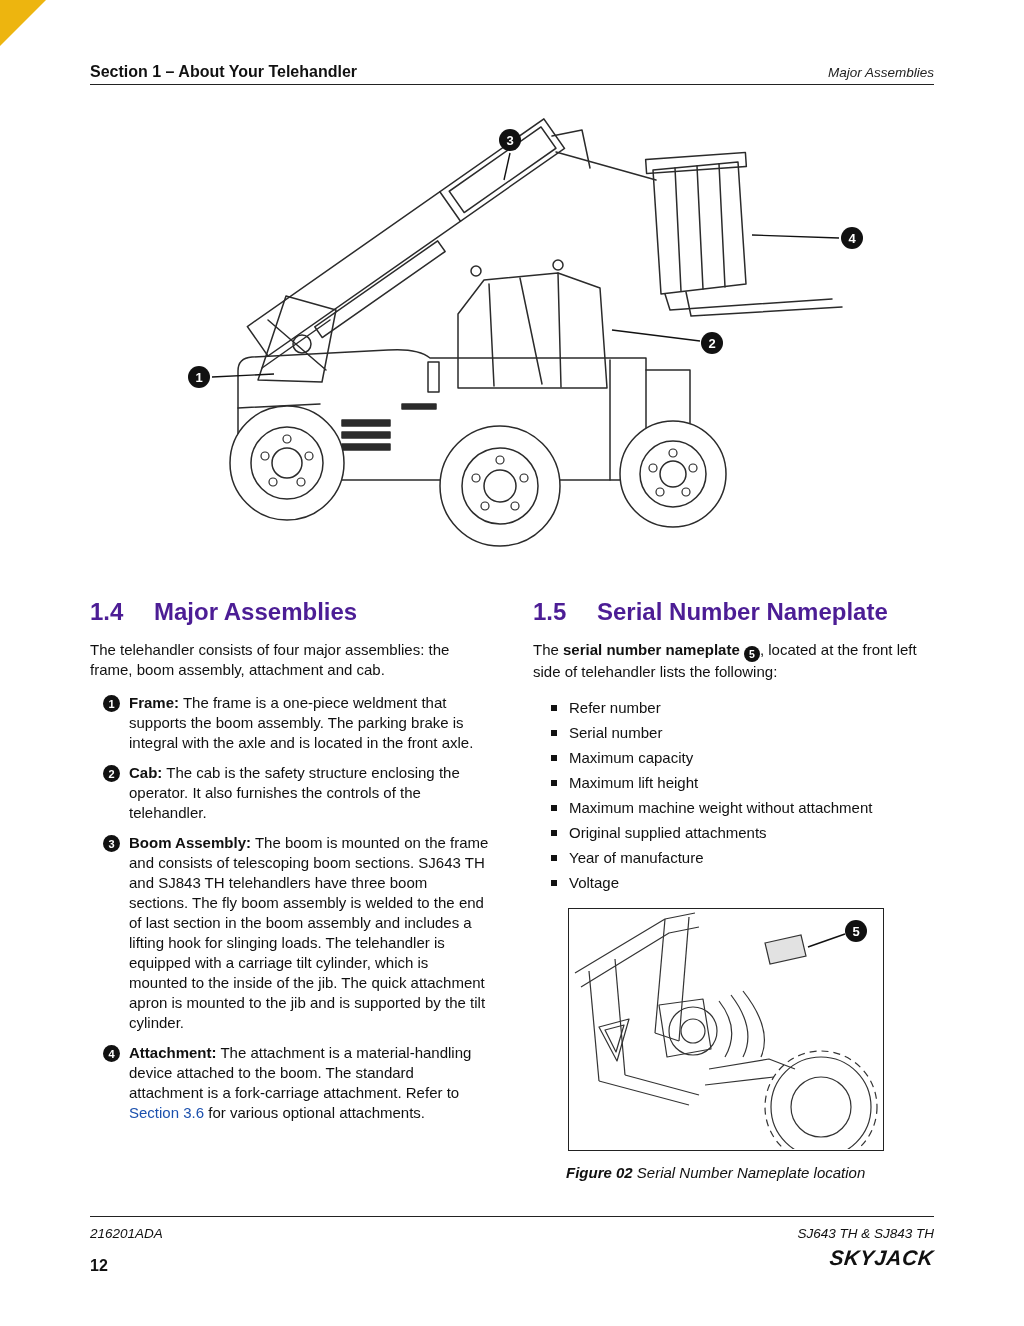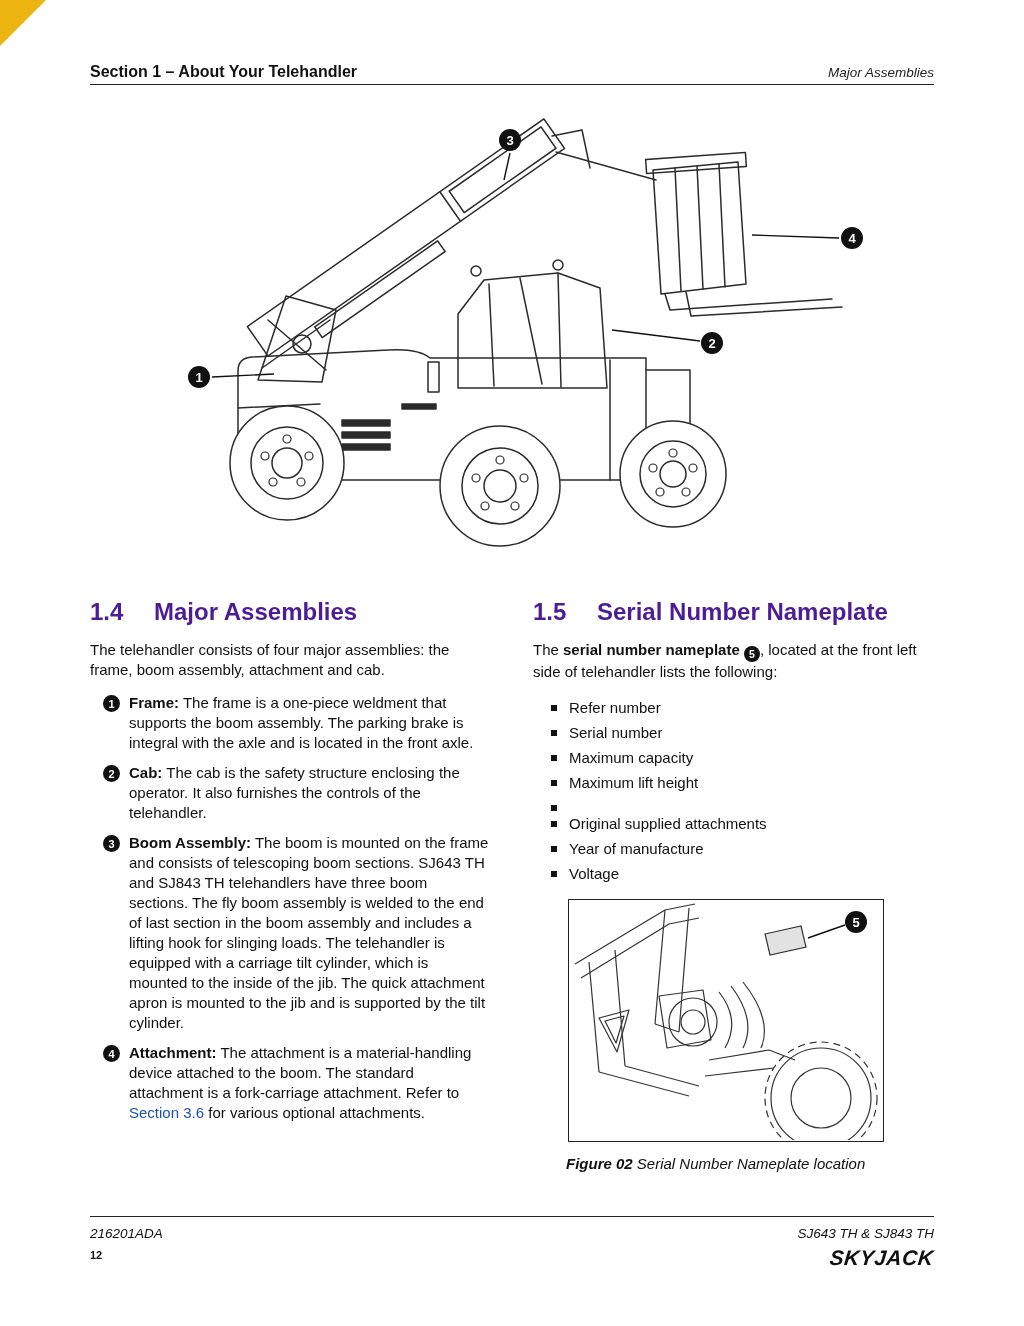--- a/index.html
+++ b/index.html
@@ -52,21 +52,21 @@
 
   .figure2 { margin:13px 0 0 35px; width:316px; height:243px;
     border:1.5px solid #222; overflow:hidden; background:#fff; }
   .caption { margin:13px 0 0 33px; font-size:15px; font-style:italic; }
   .caption .cap-b { font-weight:bold; }
 
   .rule-bottom { position:absolute; top:1216px; left:90px; right:90px; border-top:1px solid #222; }
   .footer { position:absolute; top:1226px; left:90px; right:90px;
     display:flex; justify-content:space-between; }
   .f-left .doc   { font-style:italic; font-size:13.5px; }
-  .f-left .pn    { font-weight:bold; font-size:11px; margin-top:8px; }
+  .f-left .pn    { font-weight:bold; font-size:16px; margin-top:16px; }
   .f-right { text-align:right; }
   .f-right .models { font-style:italic; font-size:13.5px; }
   .logo { font-weight:bold; font-style:italic; font-size:21px;
     letter-spacing:0.5px; margin-top:5px; transform:skewX(-6deg); }
 </style>
 </head>
 <body>
 
 <div class="page">
   <div class="corner"></div>
@@ -221,20 +221,21 @@
       <div class="bullet">
           <span class="sq"></span>
           <span>Maximum capacity</span>
         </div>
       <div class="bullet">
           <span class="sq"></span>
           <span>Maximum lift height</span>
         </div>
       <div class="bullet">
           <span class="sq"></span>
+          <span>Maximum machine weight without attachment</span>
         </div>
       <div class="bullet">
           <span class="sq"></span>
           <span>Original supplied attachments</span>
         </div>
       <div class="bullet">
           <span class="sq"></span>
           <span>Year of manufacture</span>
         </div>
       <div class="bullet">

